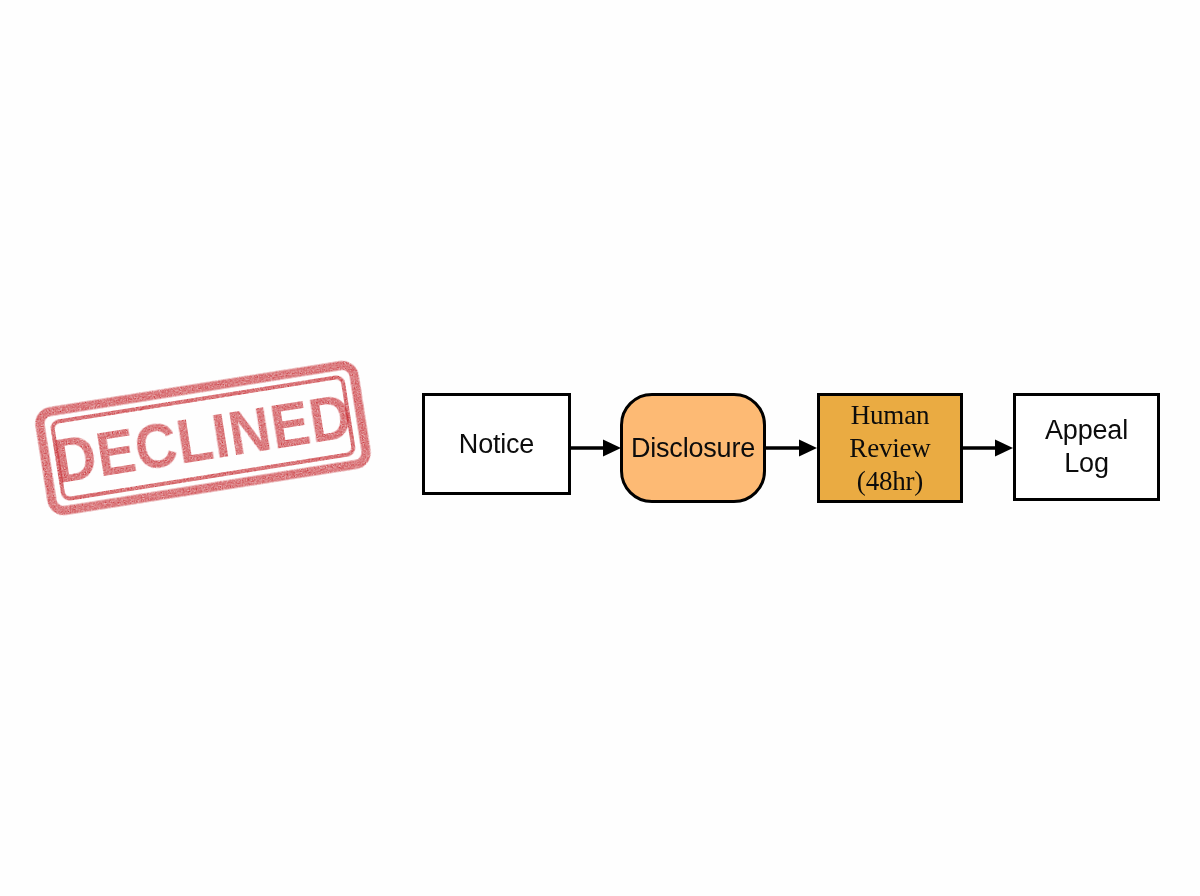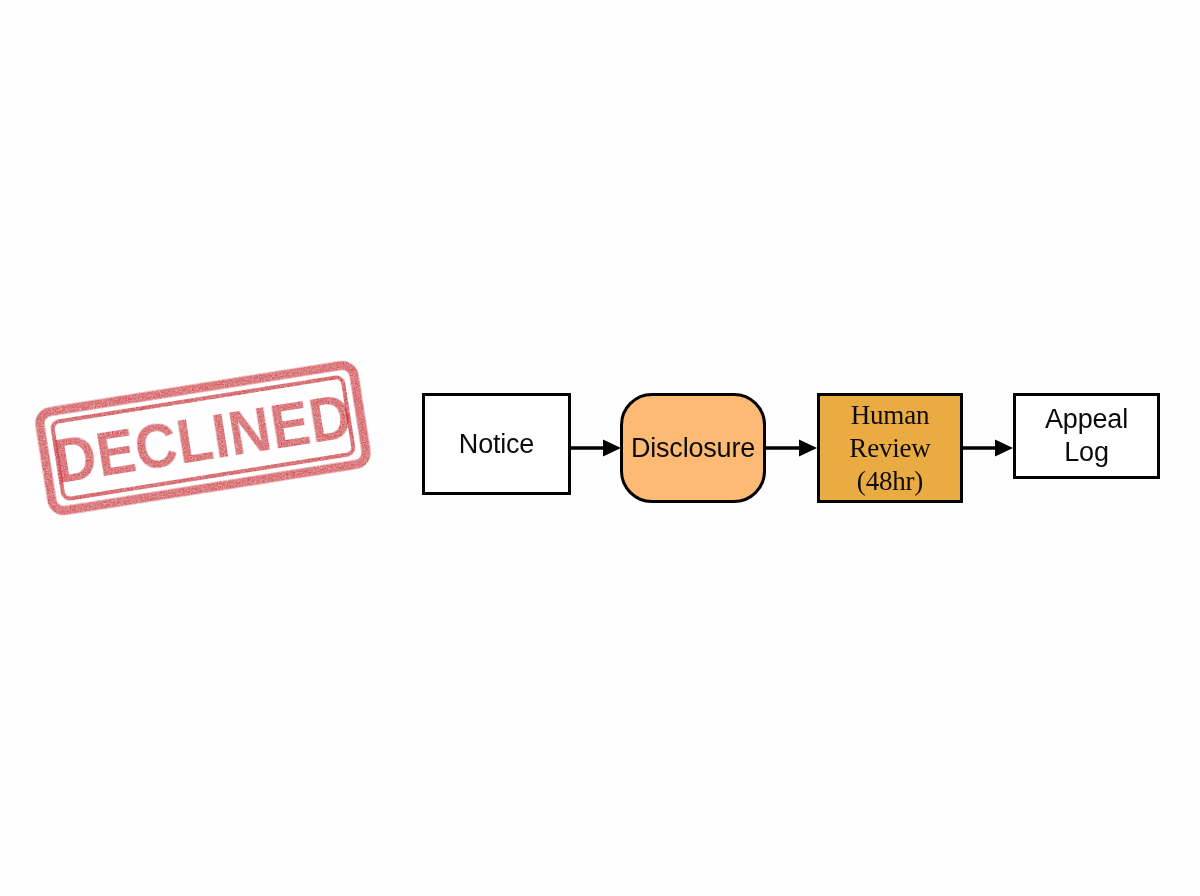--- a/index.html
+++ b/index.html
@@ -67,21 +67,21 @@
     padding: 0 4px;
   }
   .node.highlight {
     background: #eaab42;
   }
 
   
   #node-0 { left: 422px; top: 393px; width: 149px; height: 102px; }
   #node-1 { left: 620px; top: 393px; width: 146px; height: 110px; }
   #node-2 { left: 817px; top: 393px; width: 146px; height: 110px; }
-  #node-3 { left: 1013px; top: 393px; width: 147px; height: 86px; text-align: center; }
+  #node-3 { left: 1013px; top: 393px; width: 147px; height: 108px; text-align: center; }
 
   .connector {
     position: absolute;
     height: 24px;
     top: 436px;
   }
   .connector svg { display: block; }
   #conn-0 { left: 569px; width: 54px; }
   #conn-1 { left: 764px; width: 55px; }
   #conn-2 { left: 961px; width: 54px; }

